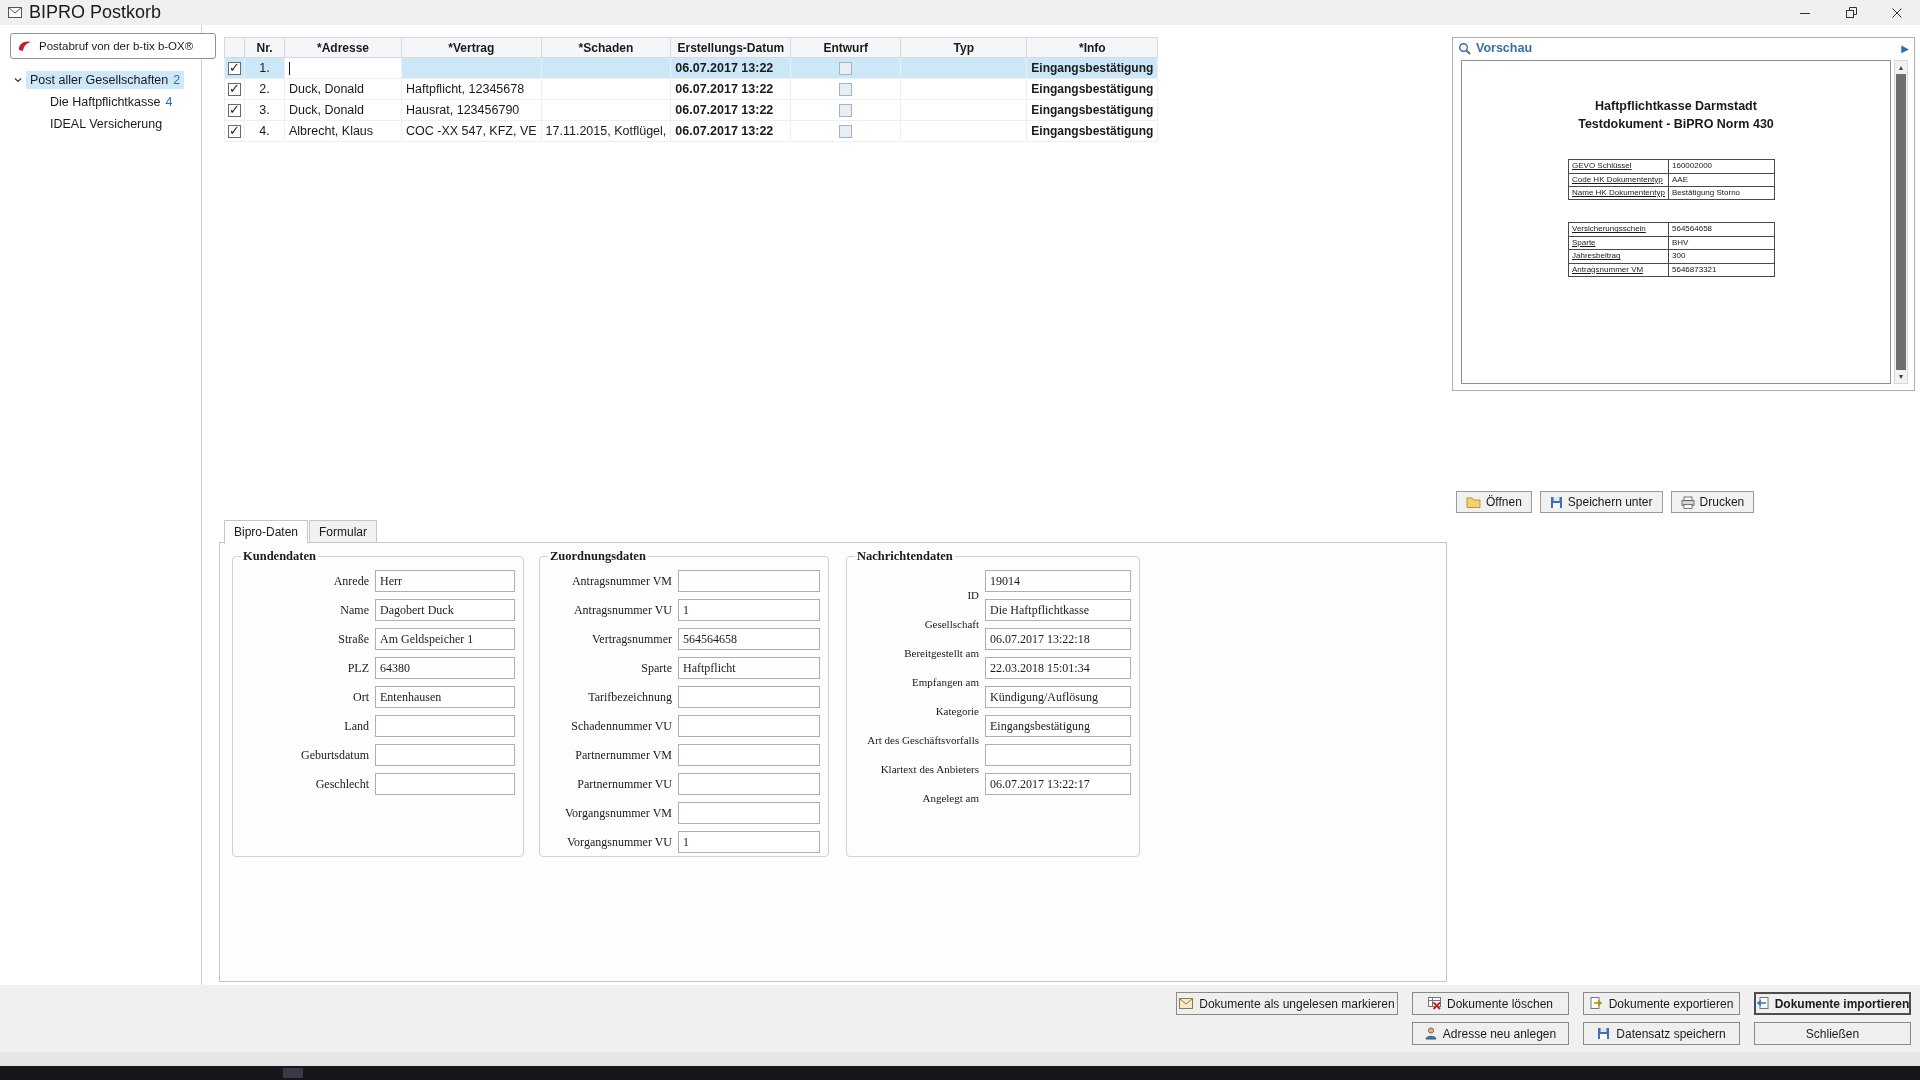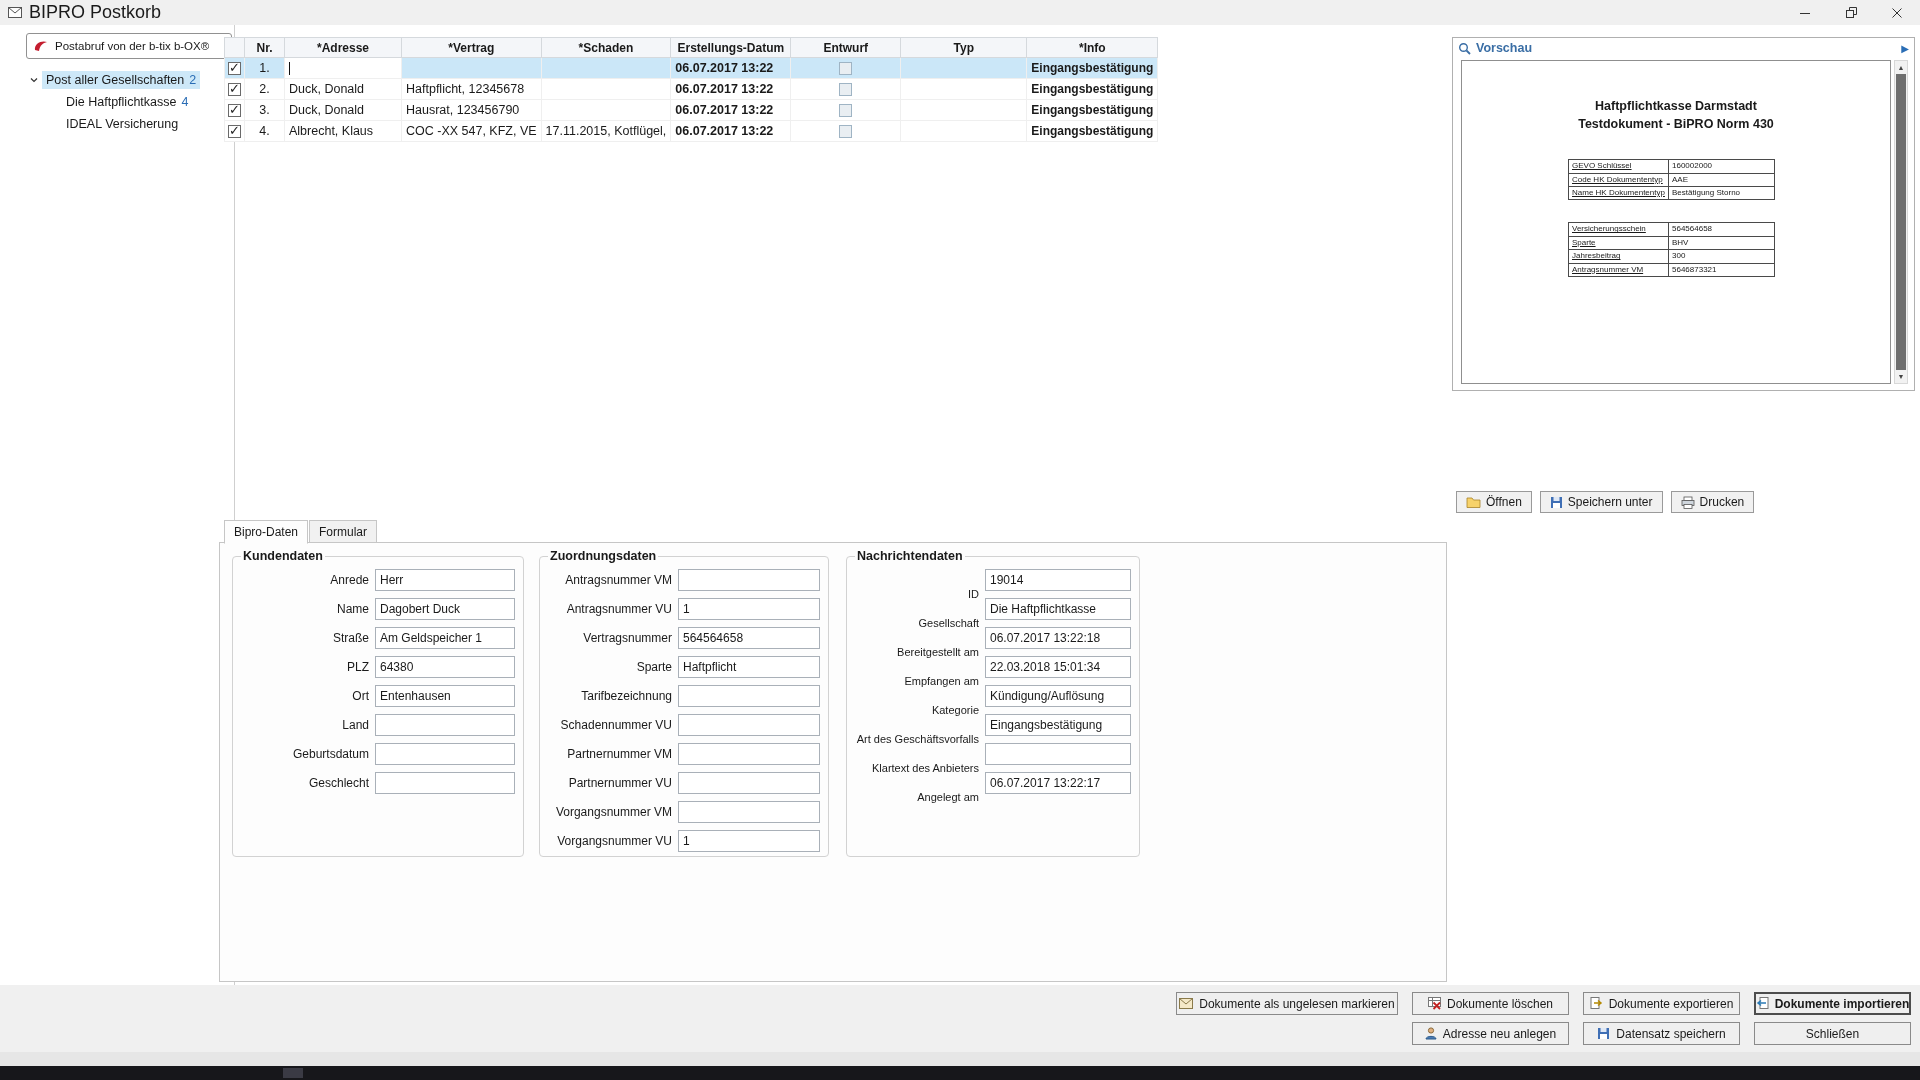--- a/index.html
+++ b/index.html
@@ -7,21 +7,21 @@
     font-family:"Liberation Sans","DejaVu Sans",sans-serif;color:#1a1a1a;}
 
   
   #titlebar{position:absolute;left:0;top:0;width:1920px;height:25px;background:#f0f0f0;
     display:flex;align-items:center;padding-left:8px;}
   #titlebar .title{font-size:18px;margin-left:7px;}
   #win-controls{margin-left:auto;display:flex;height:25px;}
   .wbtn{width:46px;height:25px;display:flex;align-items:center;justify-content:center;}
 
   
-  #sidebar{position:absolute;left:16px;top:25px;width:219px;height:960px;background:#fff;
+  #sidebar{position:absolute;left:0;top:25px;width:202px;height:960px;background:#fff;
     border-right:1px solid #cfcfcf;}
   #postabruf{position:absolute;left:10px;top:8px;width:206px;height:26px;background:#fff;
     border:1px solid #919191;border-radius:3px;display:flex;align-items:center;gap:6px;
     padding:0 6px;font-size:11.5px;white-space:nowrap;}
   .tree{position:absolute;left:0;top:44px;width:100%;}
   .titem{height:22px;display:flex;align-items:center;font-size:12.5px;}
   .titem .chev{width:13px;margin-left:13px;display:flex;align-items:center;}
   .titem.child{padding-left:46px;}
   .tsel{display:flex;align-items:center;padding:2px 4px;white-space:nowrap;}
   .tsel.selected{background:#cde8f8;}
@@ -47,21 +47,21 @@
   .caret{display:inline-block;width:1px;height:13px;background:#111;vertical-align:middle;}
 
   
   #tabs{position:absolute;left:224px;top:520px;display:flex;z-index:3;}
   .tab{height:23px;display:flex;align-items:center;padding:0 9px;border:1px solid #c6c6c6;
     background:#f1f1f1;font-size:12px;margin-right:1px;}
   .tab.active{background:#fdfdfd;height:24px;border-bottom:1px solid #fdfdfd;}
   #form-panel{position:absolute;left:219px;top:542px;width:1228px;height:440px;
     border:1px solid #c6c6c6;background:#fdfdfd;}
   fieldset{position:absolute;top:6px;height:308px;border:1px solid #d2d2d2;border-radius:4px;
-    padding:6px 8px 0 8px;background:#fdfdfd;}
+    padding:6px 8px 0 8px;background:#fdfdfd;font-family:Liberation Serif, serif;}
   legend{font-weight:bold;font-size:12.5px;padding:0 2px;}
   #fs-kunden{left:12px;width:292px;}
   #fs-zuordnung{left:319px;width:290px;}
   #fs-nachricht{left:626px;width:294px;}
   .frow{display:flex;align-items:center;height:22px;margin-bottom:7px;}
   .frow label{flex:1 1 0;min-width:0;text-align:right;padding-right:6px;font-size:12px;white-space:nowrap;}
   #fs-nachricht .frow label{font-size:11px;margin-top:28px;}
   .fi{flex:0 0 auto;width:140px;height:22px;border:1px solid #a9b0b8;background:#fff;
     padding:0 4px;font-family:inherit;font-size:12px;color:#1a1a1a;}
   #fs-zuordnung .fi{width:142px;}

